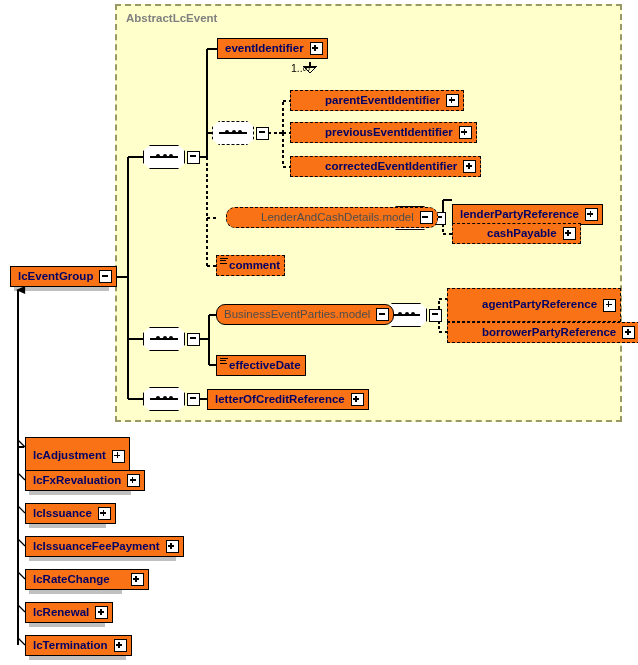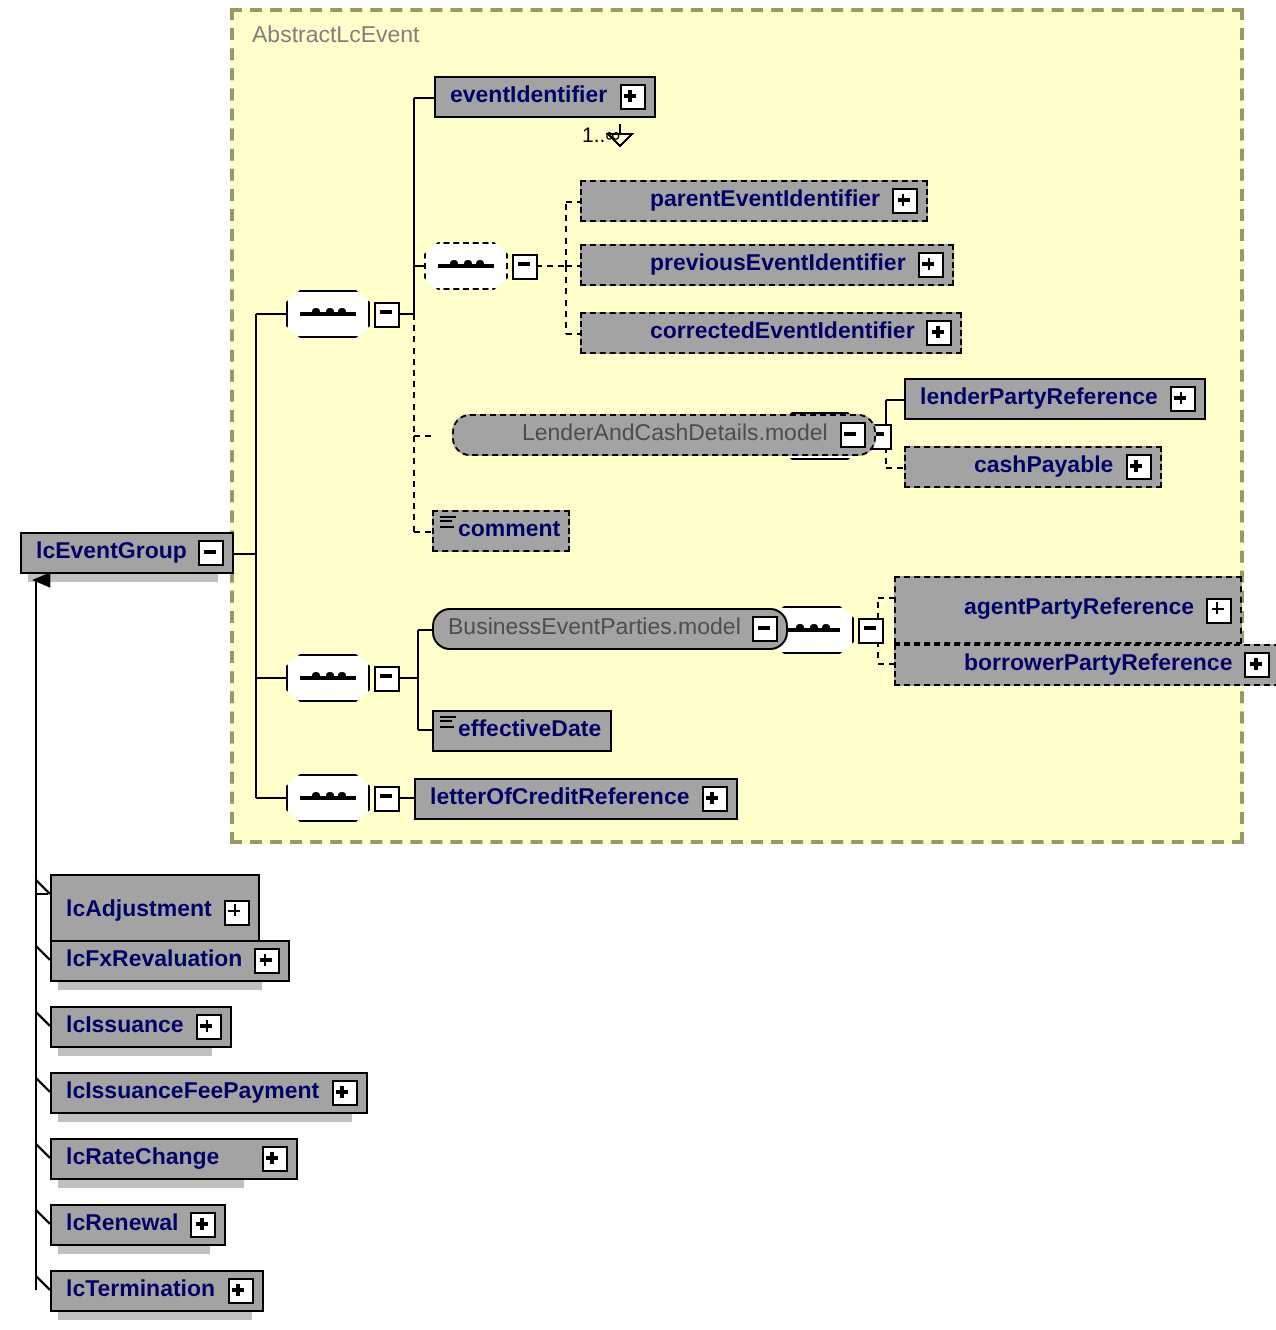--- a/index.html
+++ b/index.html
@@ -17,30 +17,30 @@
   
   .ctpanel{
     position:absolute;
     background:#ffffcc;
     border:2px dashed #999966;
     box-sizing:border-box;
   }
   .ctlabel{
     position:absolute;
     font-size:11.5px;
-    font-weight:normal;
+    font-weight:bold;
     color:#808080;
     white-space:nowrap;
   }
 
   
   .ebox{
     position:absolute;
     box-sizing:border-box;
-    background:#a3a3a3;
+    background:#f97316;
     border:1.6px solid #000000;
     display:flex;
     align-items:center;
     padding-left:7px;
     padding-right:4px;
     white-space:nowrap;
   }
   .ebox.opt{border-style:dashed;border-width:1.5px;padding-left:34px;}
   .ebox .lbl{
     font-size:11.5px;
@@ -329,21 +329,21 @@
 
   <div class="shadow" style="left:220px;top:228px;width:163px;height:4px;"></div>
   <div class="shadow" style="left:379px;top:211px;width:4px;height:21px;"></div>
   <div class="ebox model opt" style="left:216px;top:207px;height:21px;margin-left:10px;">
     <span class="lbl">LenderAndCashDetails.model</span>
     <span class="ctrl"></span>
   </div>
 
   <div class="shadow" style="left:456px;top:210px;width:148px;height:4px;"></div>
   <div class="shadow" style="left:600px;top:193px;width:4px;height:21px;"></div>
-  <div class="ebox" style="left:452px;top:189px;height:21px;">
+  <div class="ebox" style="left:452px;top:204px;height:21px;">
     <span class="lbl">lenderPartyReference</span>
     <span class="ctrl plus"></span>
   </div>
 
   <div class="shadow" style="left:456px;top:244px;width:95px;height:4px;"></div>
   <div class="shadow" style="left:547px;top:227px;width:4px;height:21px;"></div>
   <div class="ebox opt" style="left:452px;top:223px;height:21px;justify-content:flex-end;">
     <span class="lbl">cashPayable</span>
     <span class="ctrl plus"></span>
   </div>

